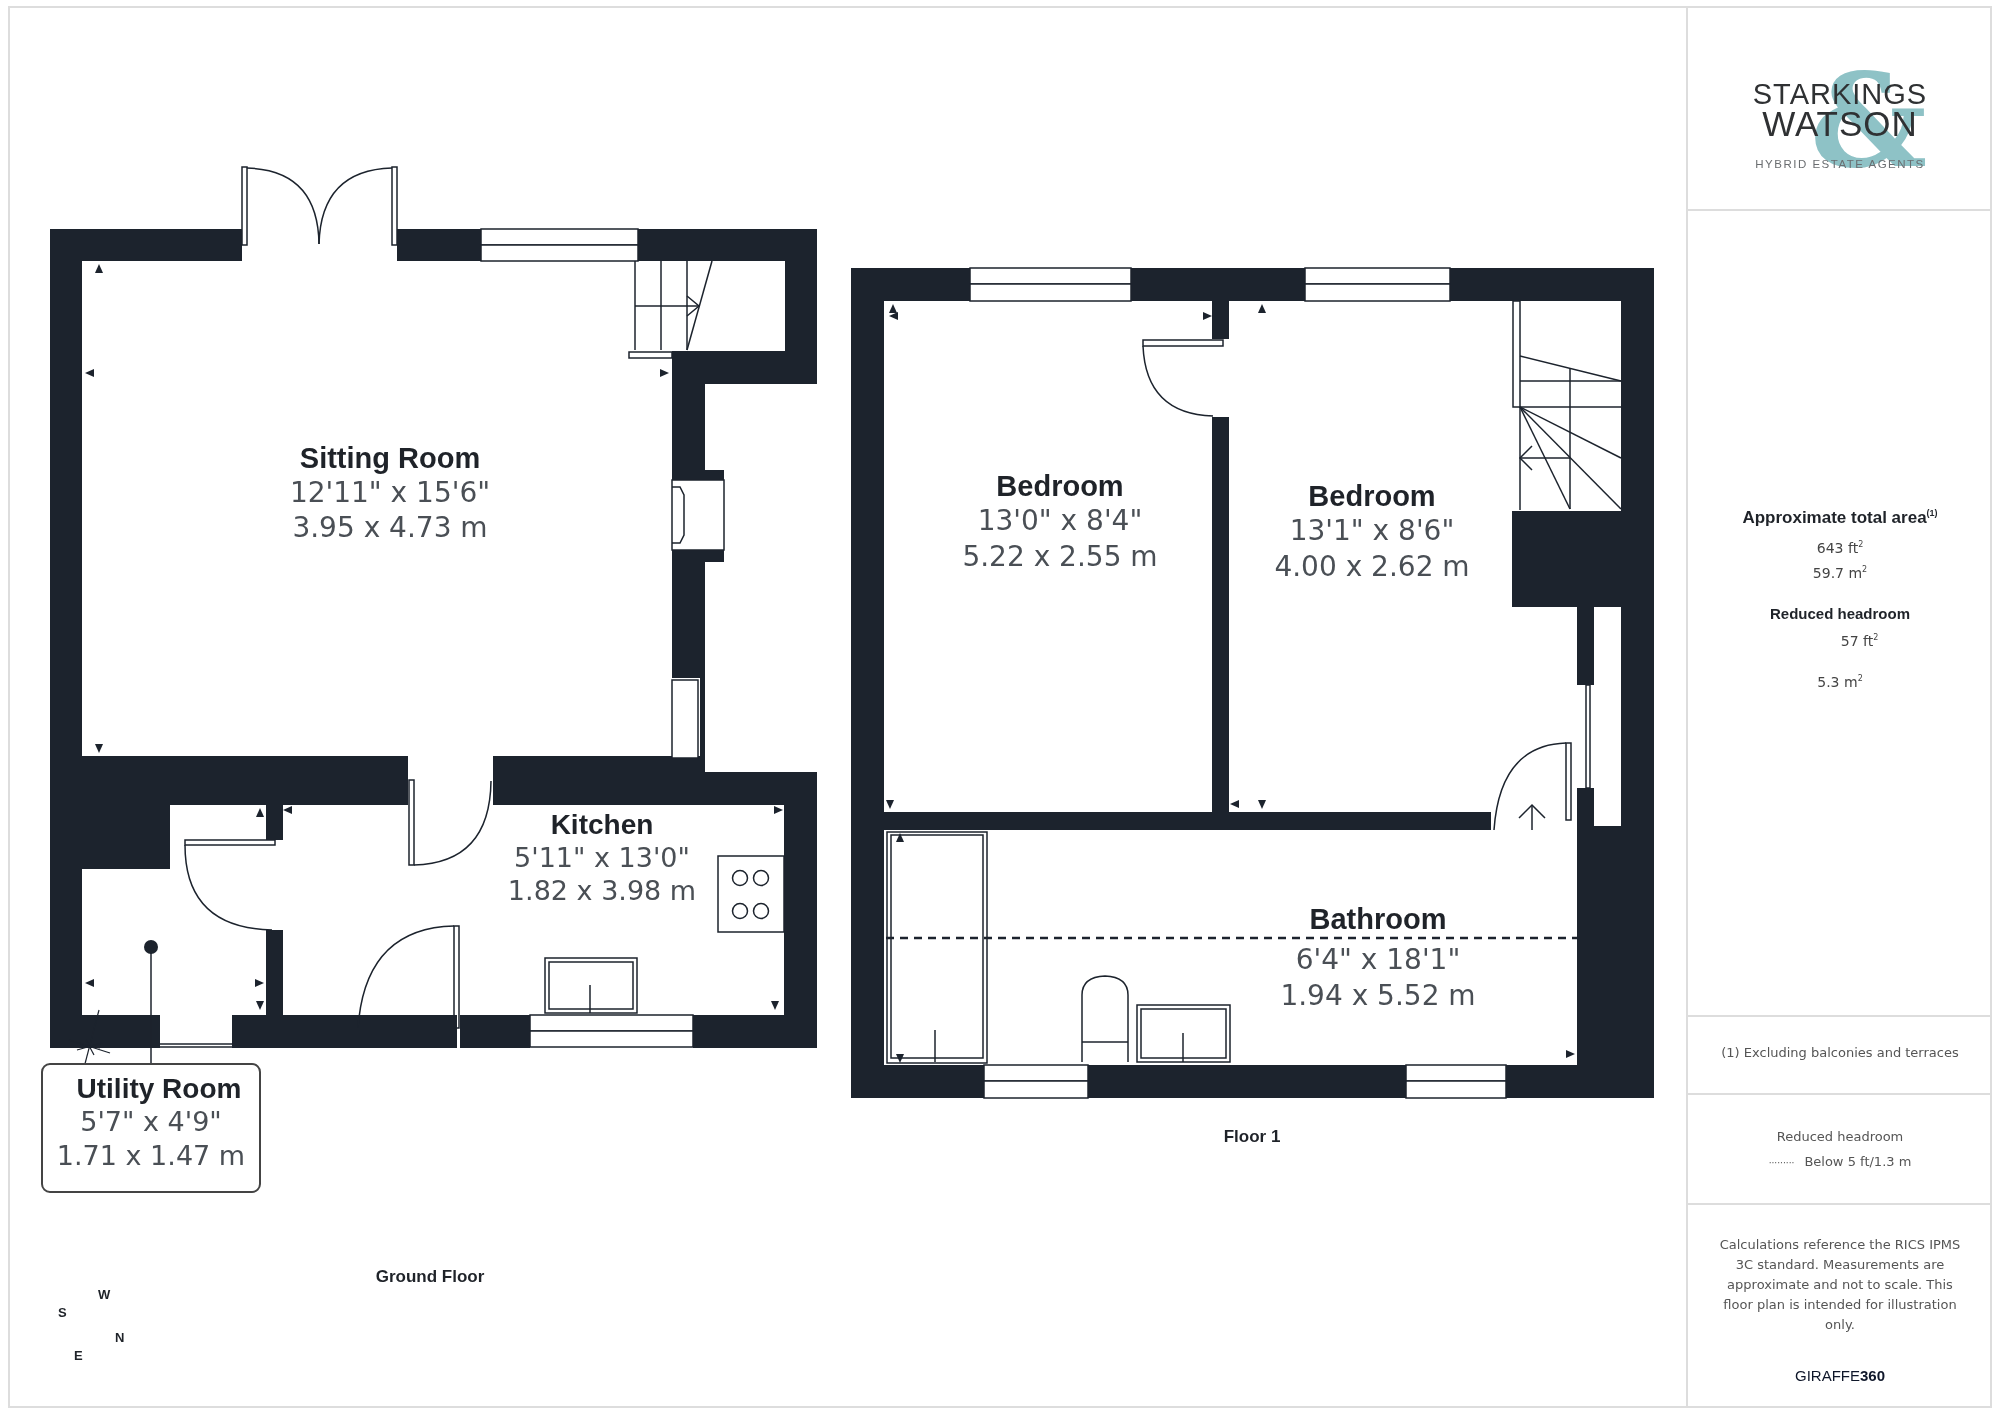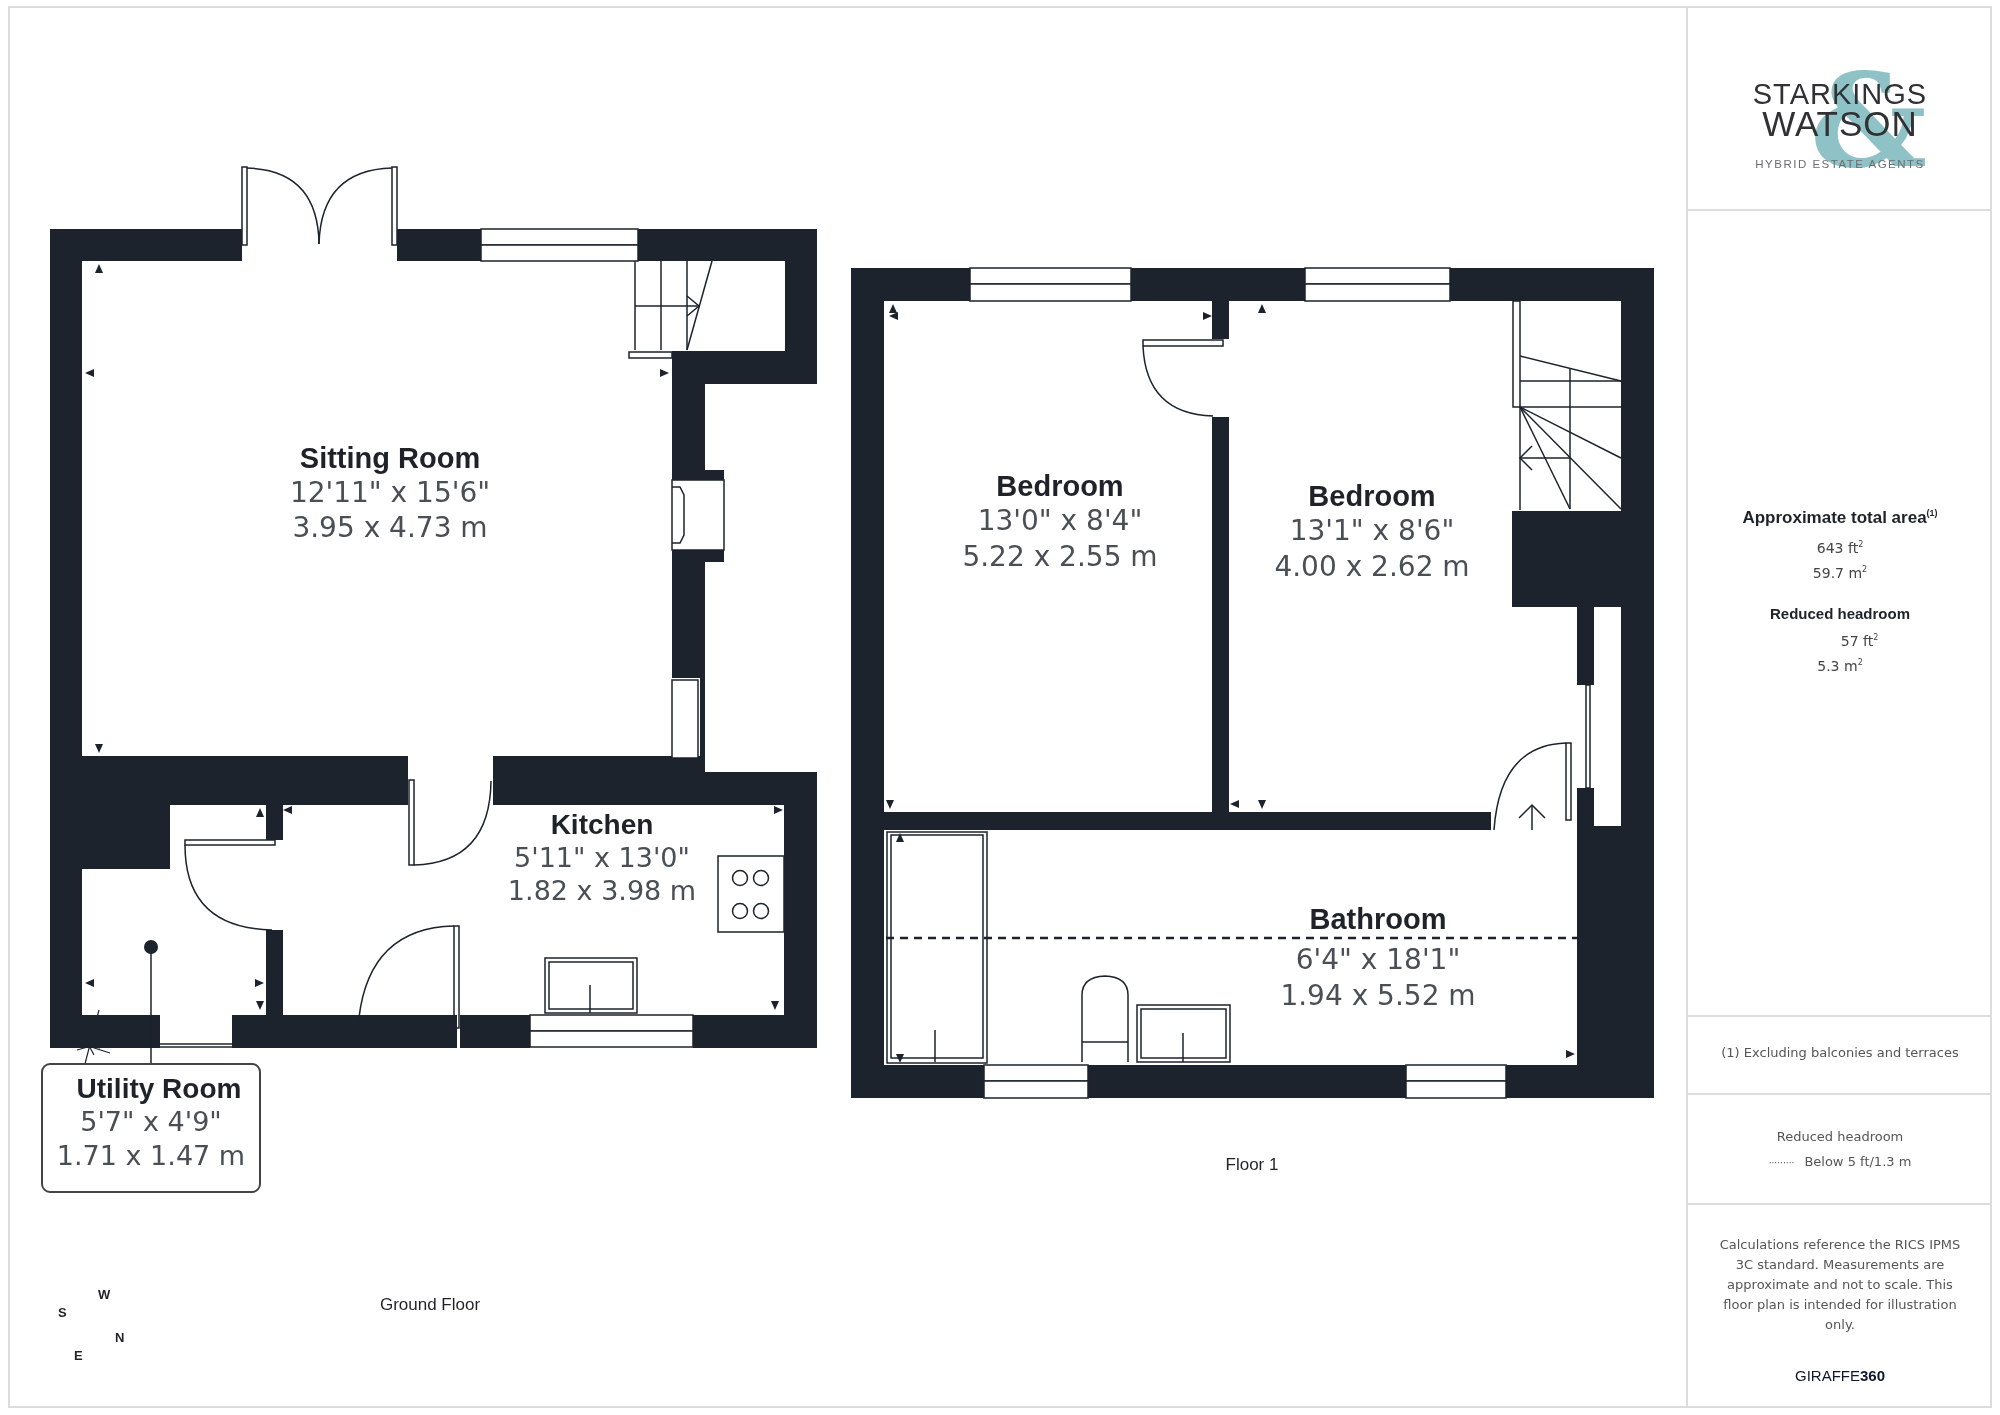--- a/index.html
+++ b/index.html
@@ -16,21 +16,21 @@
   .logo-l2 { top: 48px; font-size: 35px; }
   .logo-tag { position: absolute; left: 0; right: 0; top: 102px; text-align: center; font-family: "Liberation Sans", sans-serif; font-size: 11.5px; letter-spacing: 1.5px; color: #6a6d70; }
   .area-title { font-family: "Liberation Sans", sans-serif; font-weight: bold; font-size: 17px; color: #1f2329; }
   .area-title sup { font-size: 9px; }
   .area-val { font-family: "DejaVu Sans", sans-serif; font-size: 14px; color: #444; }
   .area-val sup { font-size: 8px; }
   .sb-small { font-family: "DejaVu Sans", sans-serif; font-size: 13px; color: #555; }
   .room-label { position: absolute; text-align: center; transform: translateX(-50%); white-space: nowrap; }
   .room-name { font-family: "Liberation Sans", sans-serif; font-weight: bold; color: #1f2329; }
   .room-dim { font-family: "DejaVu Sans", sans-serif; color: #4a4f55; }
-  .floor-label { position: absolute; font-family: "Liberation Sans", sans-serif; font-weight: normal; font-size: 17px; color: #1f2329; transform: translateX(-50%); margin-top: 28px; }
+  .floor-label { position: absolute; font-family: "Liberation Sans", sans-serif; font-weight: bold; font-size: 17px; color: #1f2329; transform: translateX(-50%); }
   .utility-box { position: absolute; left: 41px; top: 1063px; width: 220px; height: 130px; border: 2px solid #444; border-radius: 9px; box-sizing: border-box; background: #fff; text-align: center; }
   .compass-lbl { position: absolute; font-family: "Liberation Sans", sans-serif; font-weight: bold; font-size: 13px; color: #1f2329; }
 </style>
 </head>
 <body>
 
 <div class="frame"></div>
 
 <svg class="plan" width="1690" height="1415" viewBox="0 0 1690 1415">
   <defs>
@@ -285,21 +285,21 @@
 
   <section class="sb-sec" style="top:205px;height:806px;">
     <div style="margin-top:297px;">
       <div class="area-title"><span>Approximate total area</span><sup>(1)</sup></div>
       <div class="area-val" style="margin-top:12px;"><span>643 ft</span><sup>2</sup></div>
       <div class="area-val" style="margin-top:9px;"><span>59.7 m</span><sup>2</sup></div>
     </div>
     <div style="margin-top:24px;">
       <div class="area-title" style="font-size:15px;">Reduced headroom</div>
       <div class="area-val" style="margin-top:11px;padding-left:39px;"><span>57 ft</span><sup>2</sup></div>
-      <div class="area-val" style="margin-top:9px;"><span>5.3 m</span><sup>2</sup></div>
+      <div class="area-val" style="margin-top:25px;"><span>5.3 m</span><sup>2</sup></div>
     </div>
   </section>
 
   <section class="sb-sec" style="top:1011px;height:78px;">
     <div class="sb-small" style="margin-top:28px;">(1) Excluding balconies and terraces</div>
   </section>
 
   <section class="sb-sec" style="top:1089px;height:110px;">
     <div class="sb-small" style="margin-top:34px;">Reduced headroom</div>
     <div class="sb-small" style="margin-top:10px;">

